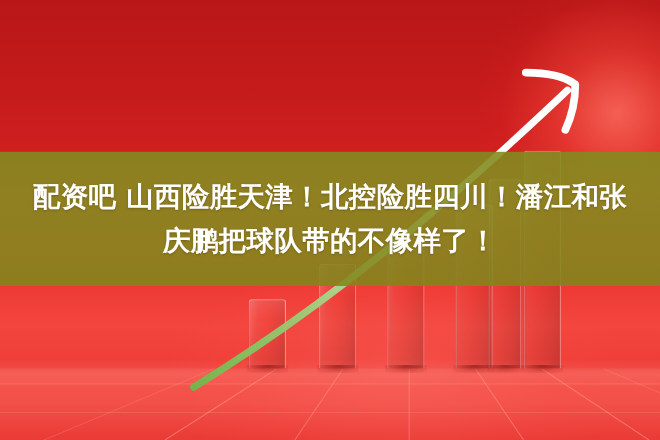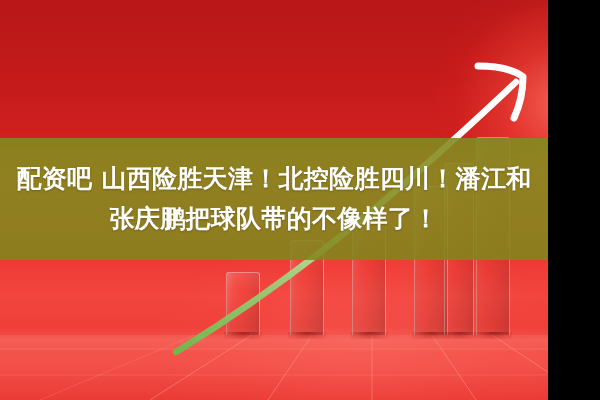--- a/index.html
+++ b/index.html
@@ -2,21 +2,21 @@
 <html><head>
 <meta charset="utf-8">
 <style>
   html, body {
     margin: 0;
     padding: 0;
     background: #000;
   }
   #stage {
     position: relative;
-    width: 548px;
+    width: 600px;
     height: 400px;
     overflow: hidden;
     font-family: "Liberation Sans", "DejaVu Sans", sans-serif;
   }
 
   
   .bg-base {
     position: absolute;
     inset: 0;
     background: linear-gradient(180deg,

